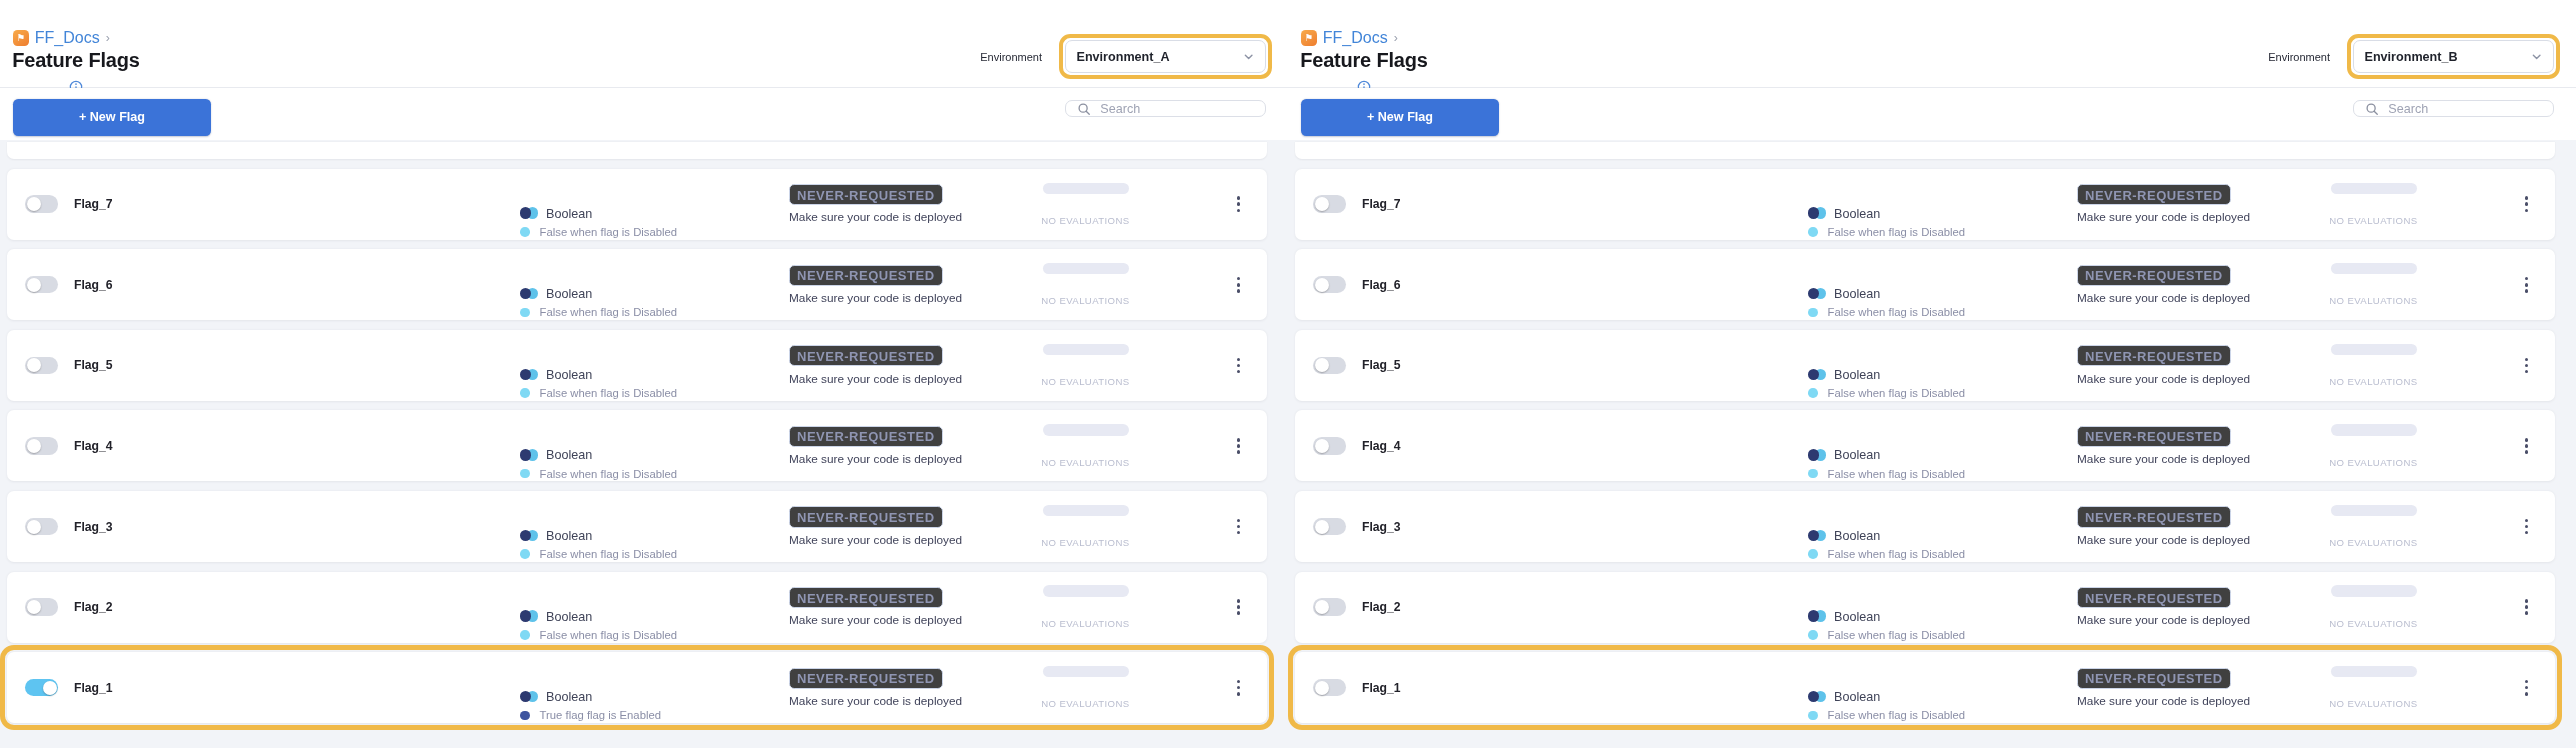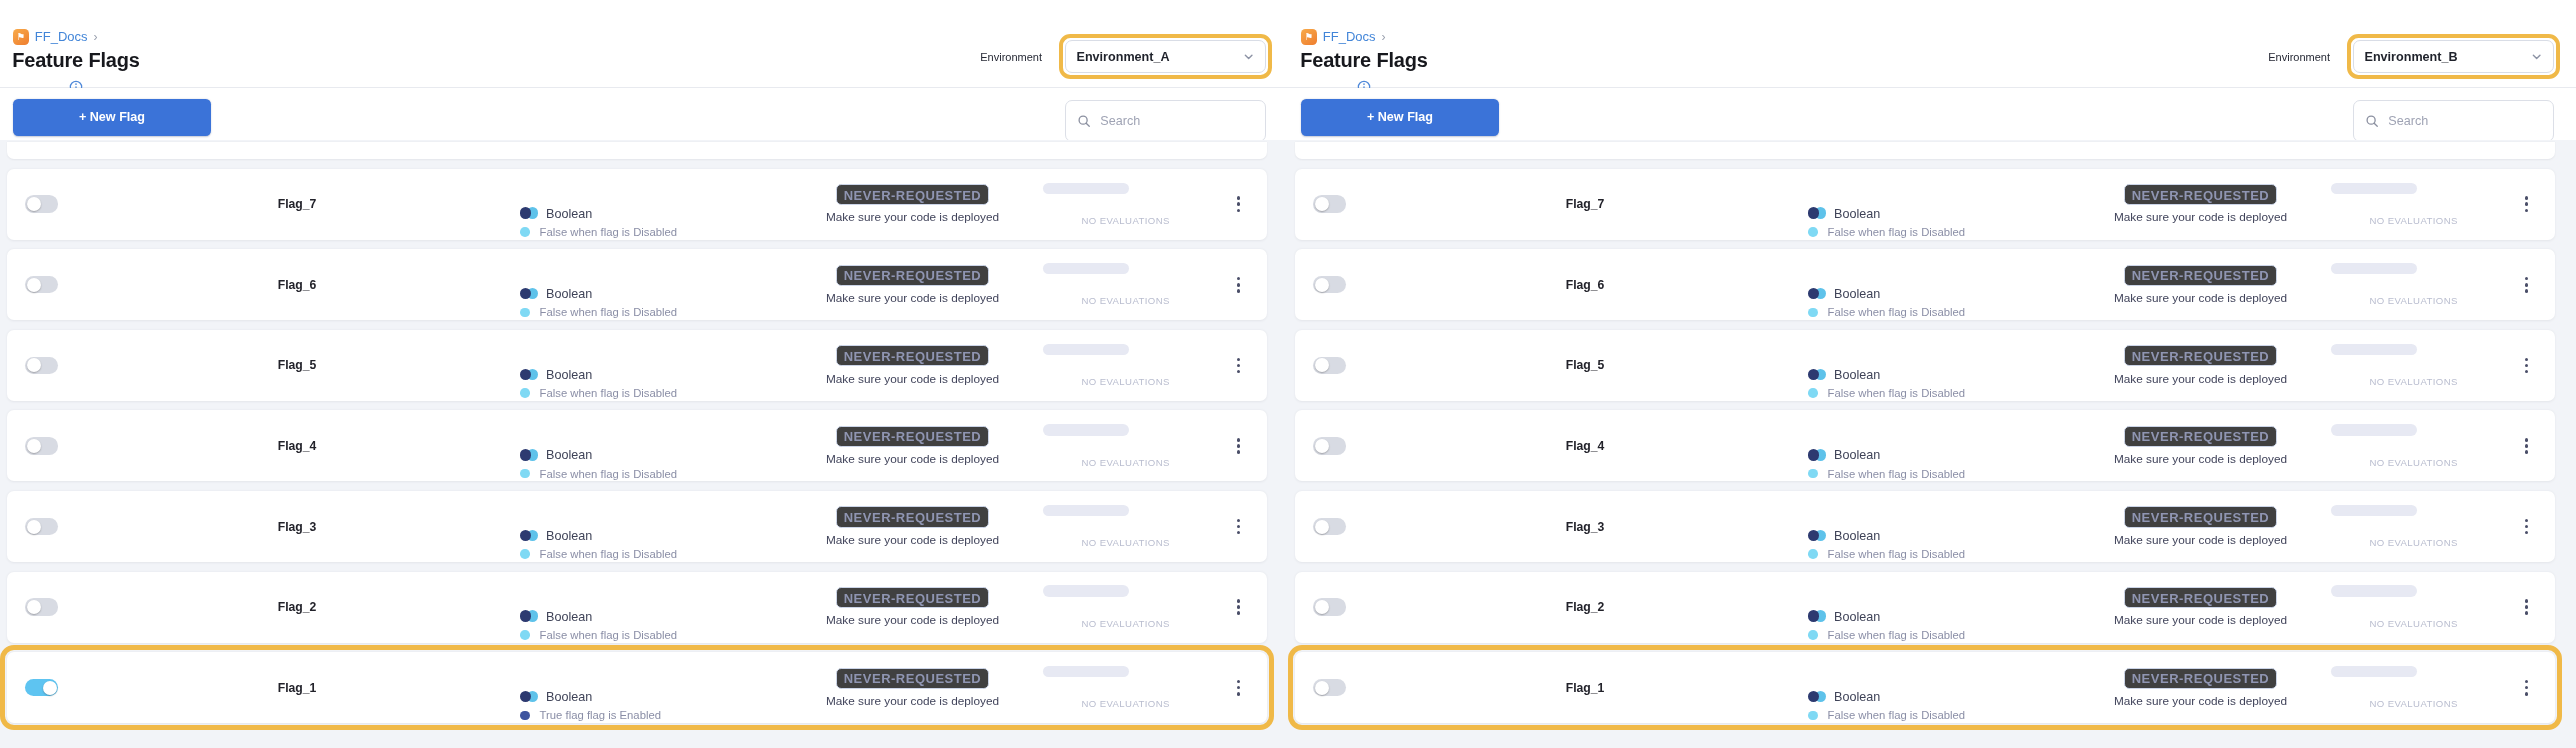--- a/index.html
+++ b/index.html
@@ -3,44 +3,44 @@
 <meta charset="utf-8">
 <style>
   html,body{margin:0;padding:0;background:#ffffff;font-family:"Liberation Sans","DejaVu Sans",sans-serif;-webkit-font-smoothing:antialiased;}
   .page{width:2576px;height:748px;display:flex;overflow:hidden;background:#fff;}
   .panel{width:1288px;height:748px;position:relative;flex:0 0 1288px;}
 
   
   .panel-header{position:relative;height:88px;background:#fff;border-bottom:0.9px solid #e8eaef;box-sizing:border-box;}
   .breadcrumb{position:absolute;left:13px;top:29px;display:flex;align-items:center;gap:6.1px;}
   .proj-icon{width:15.7px;height:15.7px;border-radius:4.4px;background:linear-gradient(145deg,#f8ab4a,#ee7d2f);display:flex;align-items:center;justify-content:center;color:#fff;font-size:9.6px;line-height:1;}
-  .crumb-link{color:#4285d8;font-size:13px;font-weight:500;cursor:pointer;}
+  .crumb-link{color:#4285d8;font-size:16px;font-weight:500;cursor:pointer;}
   .crumb-chev{color:#9aa0ae;font-size:12.2px;line-height:1;}
   .title-row{position:absolute;left:12.2px;top:49px;display:flex;align-items:center;gap:7.8px;flex-direction:column;}
   .page-title{font-size:20px;font-weight:700;color:#17181d;letter-spacing:-0.2px;}
   .env-control{position:absolute;right:22px;top:40px;display:flex;align-items:center;gap:13px;}
   .env-label{font-size:11px;color:#262935;}
   .env-select-wrap{position:relative;margin-left:10px;}
   .env-select{width:201px;height:33px;box-sizing:border-box;background:#fff;border:0.9px solid #d9dde6;border-radius:7px;display:flex;align-items:center;justify-content:space-between;padding:0 10.5px;cursor:pointer;position:relative;z-index:1;}
   .env-value{font-size:12.6px;font-weight:600;color:#1f222b;}
   .env-select-wrap.hl::after{content:"";position:absolute;inset:-6.1px;border:4.4px solid var(--gold);border-radius:11.3px;pointer-events:none;z-index:2;}
 
   
   .toolbar{position:relative;height:52px;background:#fff;}
   .new-flag-btn{position:absolute;left:13px;top:10.5px;width:198px;height:37px;background:#3b73d8;border:none;border-radius:5.2px;color:#fff;font-size:12.6px;font-weight:600;font-family:inherit;cursor:pointer;box-shadow:0 0.9px 1.7px rgba(20,40,90,.25);}
-  .search-box{position:absolute;right:22px;top:12.2px;width:201px;height:42px;box-sizing:border-box;background:#fff;border:0.9px solid #dcdfe7;border-radius:7px;display:flex;align-items:center;gap:7.8px;padding:0 10.5px;}
+  .search-box{position:absolute;right:22px;top:12.2px;width:201px;height:17px;box-sizing:border-box;background:#fff;border:0.9px solid #dcdfe7;border-radius:7px;display:flex;align-items:center;gap:7.8px;padding:0 10.5px;}
   .search-box input{border:none;outline:none;flex:1;font-size:12.6px;color:#333646;font-family:inherit;background:transparent;min-width:0;}
   .search-box input::placeholder{color:#9fa3b4;}
 
   
   .list{background:#f2f4f8;height:608px;box-sizing:border-box;position:relative;overflow:hidden;}
   .partial-row{margin:1.7px 21px 0 7px;height:17.4px;background:#fff;border-radius:0 0 7px 7px;box-shadow:0 0.9px 1.7px rgba(40,41,61,.07);}
   .rows{margin-top:9.6px;}
   .row-wrap{position:relative;margin:0 21px 9.6px 7px;height:71px;}
-  .row{position:relative;background:#fff;border-radius:7px;height:71px;display:flex;align-items:center;box-shadow:0 0.9px 2.6px rgba(40,41,61,.07);cursor:pointer;z-index:1;text-align:center;}
+  .row{position:relative;background:#fff;border-radius:7px;height:71px;display:flex;align-items:center;box-shadow:0 0.9px 2.6px rgba(40,41,61,.07);cursor:pointer;z-index:1;}
   .row-wrap .ring{display:none;}
   .row-wrap.highlighted .ring{display:block;position:absolute;inset:-7px;border:5.2px solid var(--gold);border-radius:14px;pointer-events:none;z-index:3;}
 
   .col-toggle{flex:0 0 67px;box-sizing:border-box;padding-left:18.3px;}
   .col-name{flex:0 0 446px;font-size:12.2px;font-weight:600;color:#22222a;}
   .col-type{flex:0 0 269px;margin-top:36px;}
   .col-status{flex:0 0 247px;}
   .col-eval{flex:0 0 174px;}
   .col-menu{flex:1;display:flex;justify-content:center;}
 

